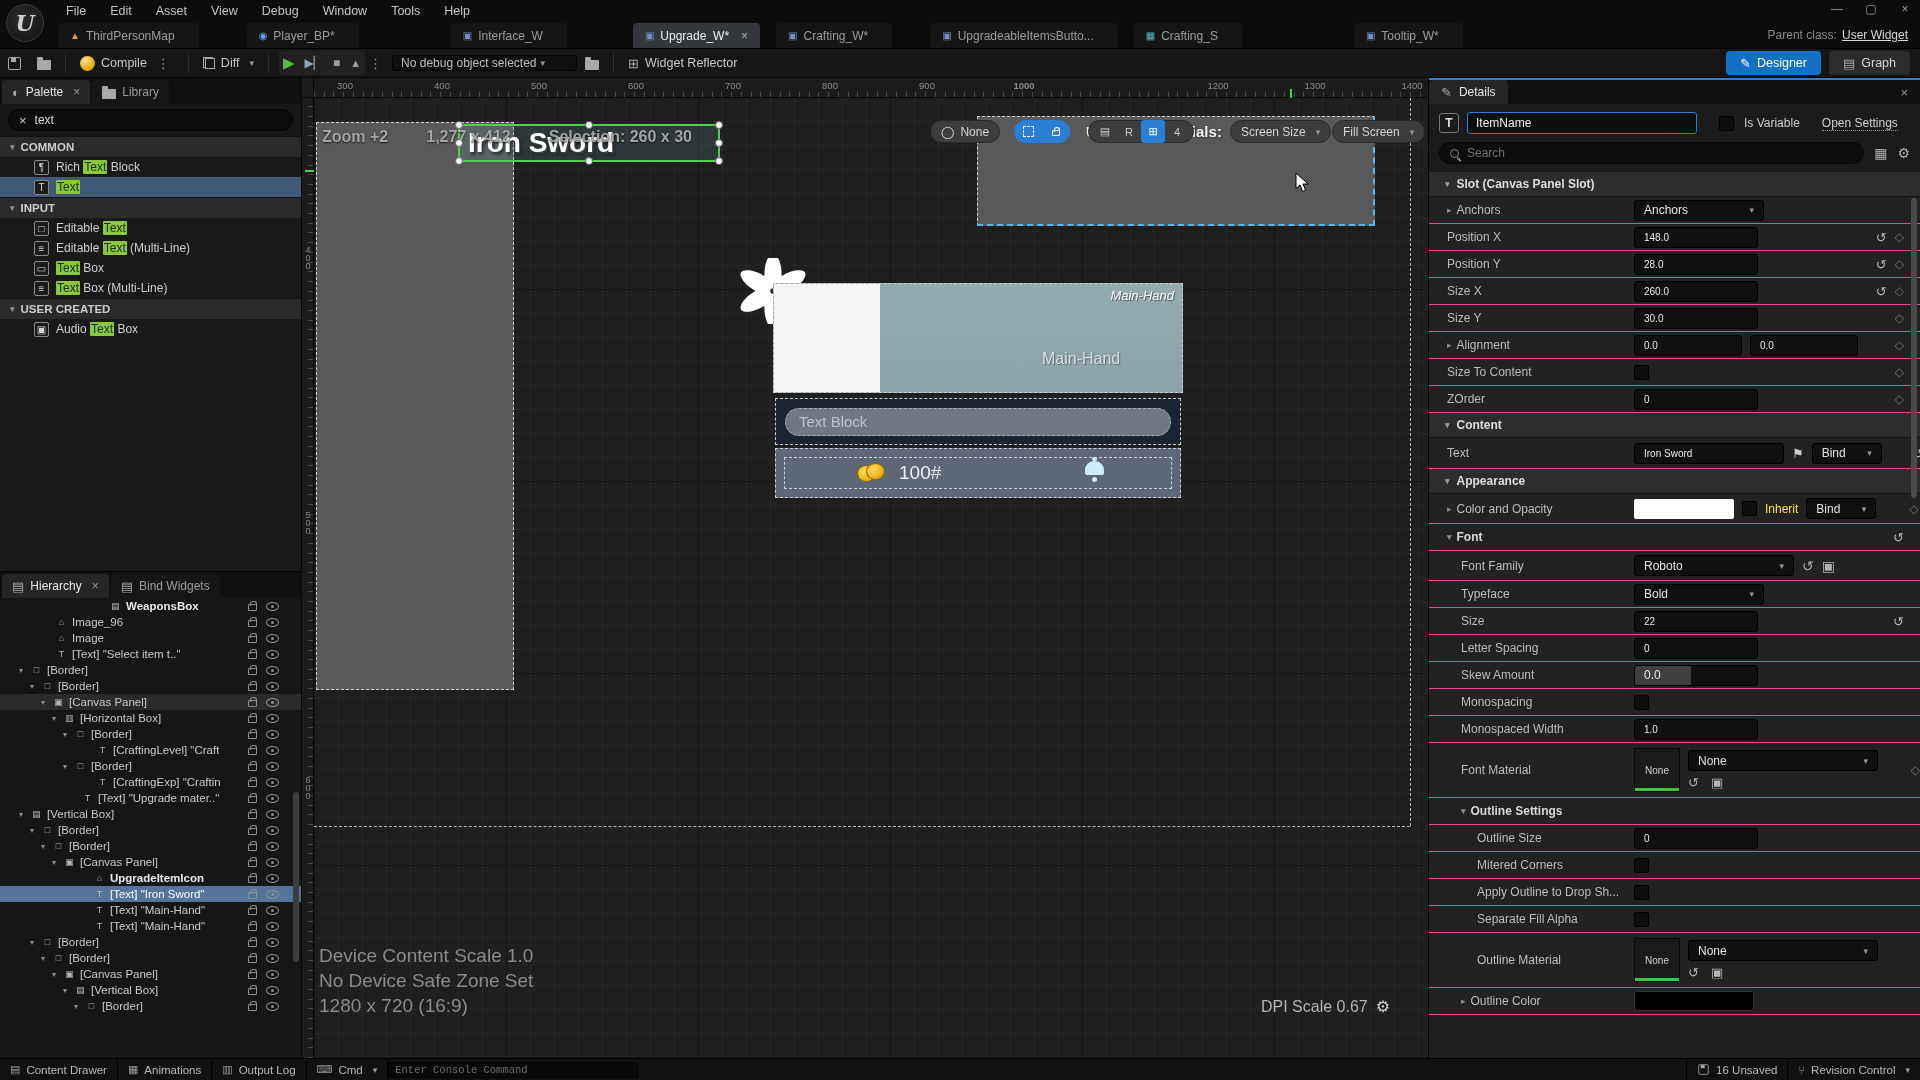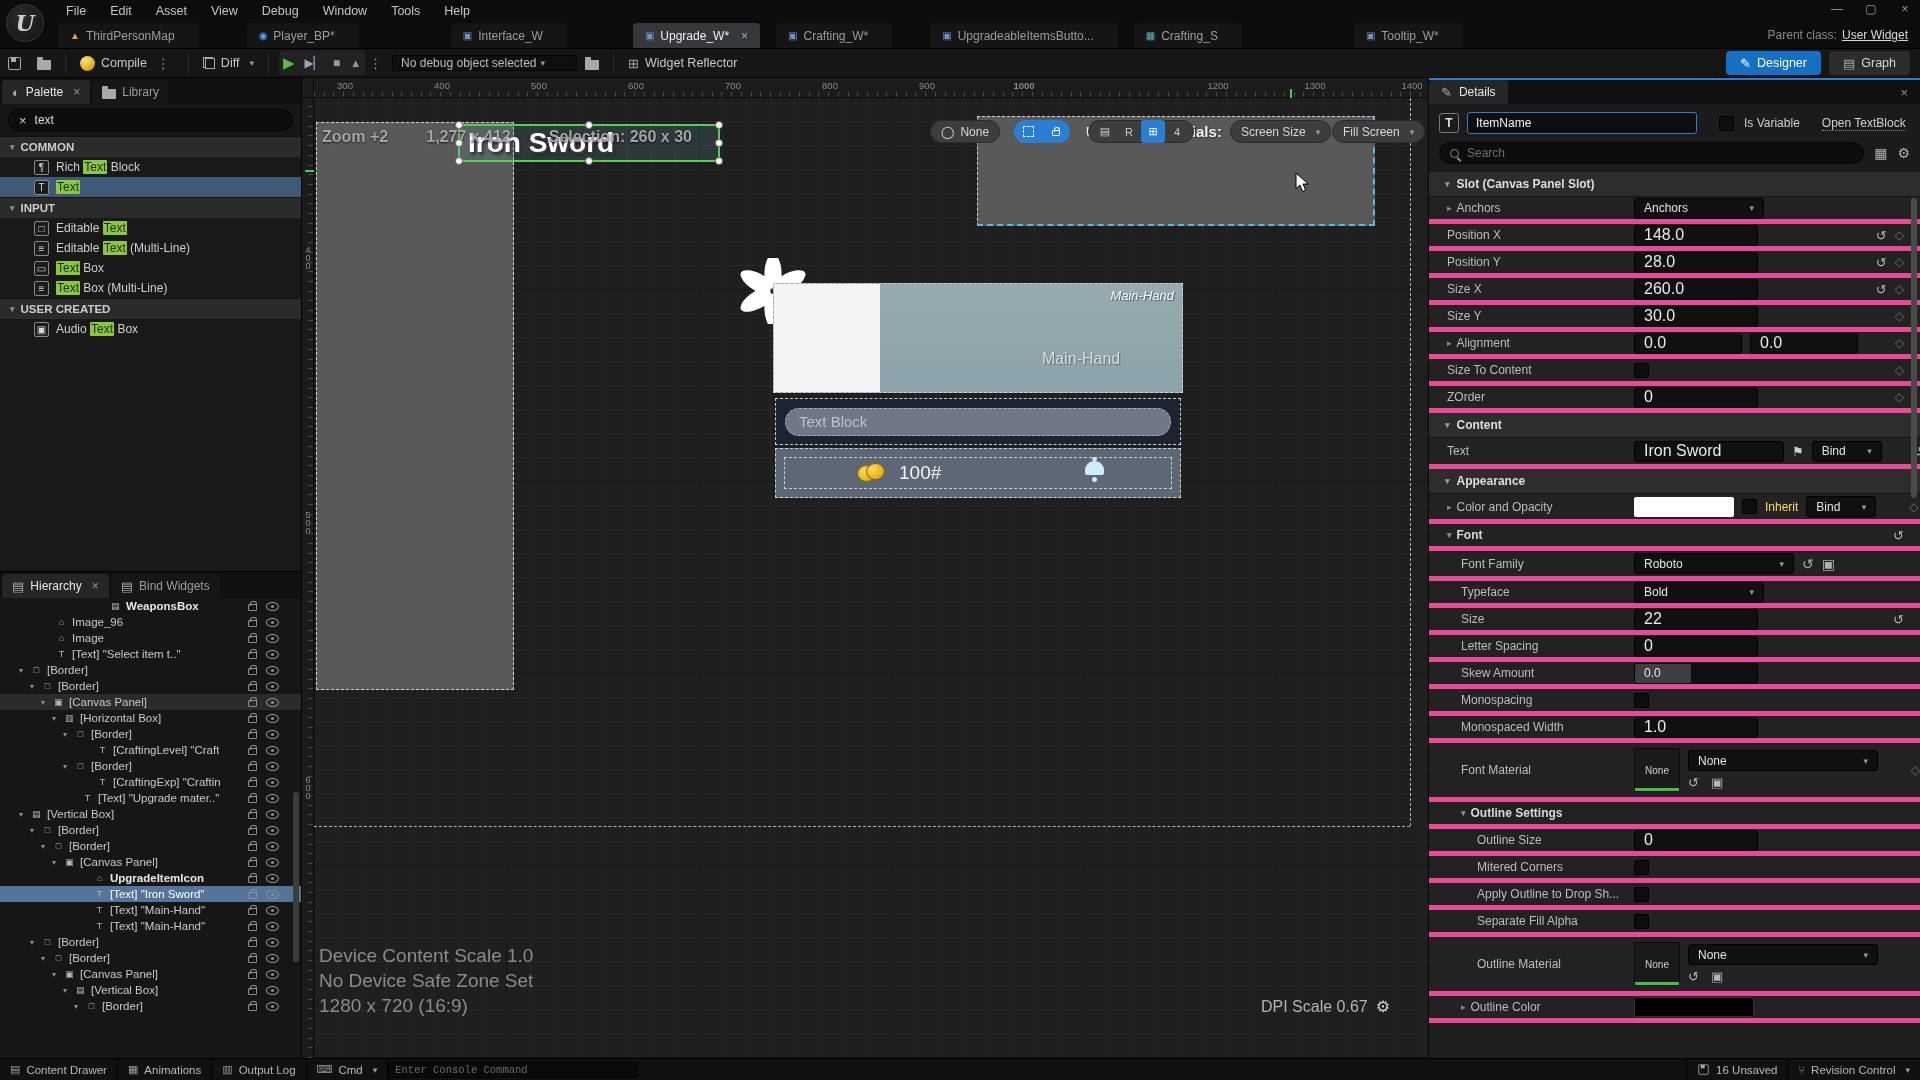--- a/index.html
+++ b/index.html
@@ -174,32 +174,32 @@
 .chk{width:15px;height:15px;background:#0e0e0e;border:1px solid #000;border-radius:2px;flex:none}
 #isvar{font-size:12px;color:#d0d0d0;margin-left:2px}
 #opentb{margin-left:14px;font-size:12px;color:#d0d0d0;border-bottom:1px dotted #8a8a8a}
 #dsearchrow{display:flex;align-items:center;gap:10px;padding:2px 10px 8px 10px}
 #dsearchrow .searchbox{flex:1}
 .dsic{color:#b0b0b0;font-size:14px}
 #drows{flex:1;overflow:hidden;background:#1f1f1f}
 .psec{height:25px;background:#2d2d2d;display:flex;align-items:center;gap:7px;padding-left:16px;
   font-weight:bold;color:#dedede;font-size:12px;border-bottom:1px solid #141414}
 .psec::before{content:"▾";font-size:9px;color:#9a9a9a}
-.prow{min-height:27px;display:flex;align-items:center;border-bottom:5px solid #ec4899;background:#222}
+.prow{min-height:27px;display:flex;align-items:center;border-bottom:1px solid #ec4899;background:#222}
 .plabel{width:205px;font-size:12px;color:#bdbdbd;flex:none;display:flex;align-items:center;gap:5px}
 .ind1{padding-left:18px}.ind2{padding-left:32px}.ind3{padding-left:48px}
 .plabel.boldlbl{font-weight:bold;color:#d8d8d8}
 .expand::before{content:"▸";font-size:9px;color:#8d8d8d}
 .expanded::before{content:"▾";font-size:9px;color:#8d8d8d}
 .pval{flex:1;display:flex;align-items:center;gap:8px}
 .pic{width:58px;display:flex;justify-content:flex-end;align-items:center;gap:8px;padding-right:16px;flex:none}
 .reset::before{content:"↺";color:#b5b5b5;font-size:13px}
 .diamond::before{content:"◇";color:#6f6f6f;font-size:12px}
 .tinput{background:#101010;border:1px solid #000;border-radius:3px;height:21px;color:#eaeaea;
-  display:flex;align-items:center;padding:0 9px;font-size:16px}
+  display:flex;align-items:center;padding:0 9px;font-size:10px}
 .w124{width:124px}.w108{width:108px}.w150{width:150px}
 .combod{background:#101010;border:1px solid #000;border-radius:3px;height:21px;color:#e3e3e3;
   display:flex;align-items:center;justify-content:space-between;padding:0 9px;font-size:12px}
 .combod::after{content:"▾";font-size:9px;color:#9a9a9a;margin-left:10px}
 .cw130{width:130px}.cw160{width:160px}.cw66{width:70px}.cw190{width:190px}
 .swatch-white{width:100px;height:20px;background:#fff;border-radius:2px}
 .swatch-black{width:120px;height:20px;background:#000;border:1px solid #333;border-radius:2px}
 .slider{width:124px;height:21px;background:#101010;border:1px solid #000;border-radius:3px;position:relative;overflow:hidden;
   display:flex;align-items:center;padding:0 9px;font-size:12px;color:#eaeaea}
 .slider::before{content:"";position:absolute;left:0;top:0;bottom:0;width:46%;background:#3f3f3f}
@@ -833,21 +833,21 @@
         <span class="gicon">✎</span>
         <span>Details</span>
       </div>
       <span id="dtabclose">×</span>
     </div>
     <div id="namerow">
       <span class="tbox-ic">T</span>
       <input id="namefield" value="ItemName" style="">
       <span class="chk" style="margin-left:14px"></span>
       <span id="isvar">Is Variable</span>
-      <span id="opentb">Open TextBlock</span>
+      <span id="opentb">Open Settings</span>
     </div>
     <div id="dsearchrow">
       <div class="searchbox">
         <span class="mag"></span>
         <input placeholder="Search" style="">
       </div>
       <span class="dsic">▦</span>
       <span class="dsic">⚙</span>
     </div>
 

